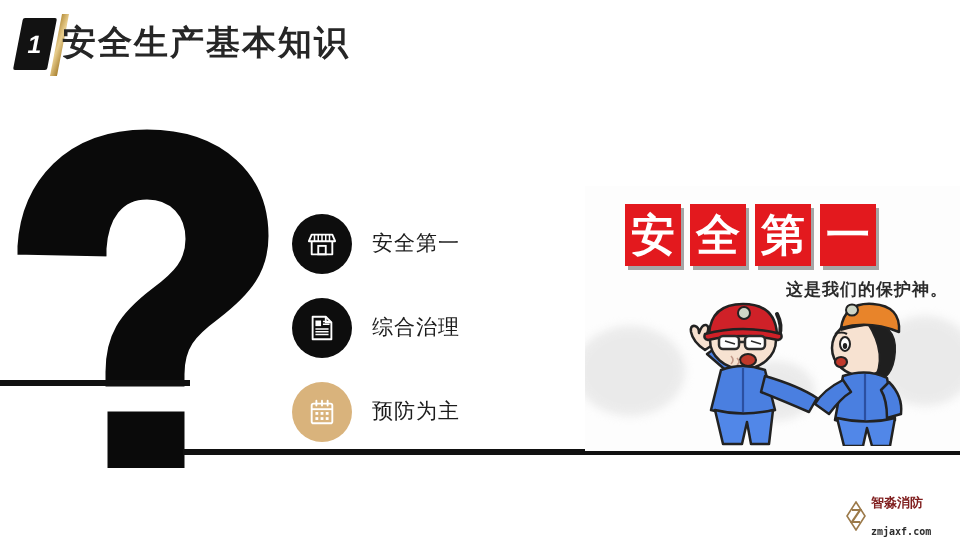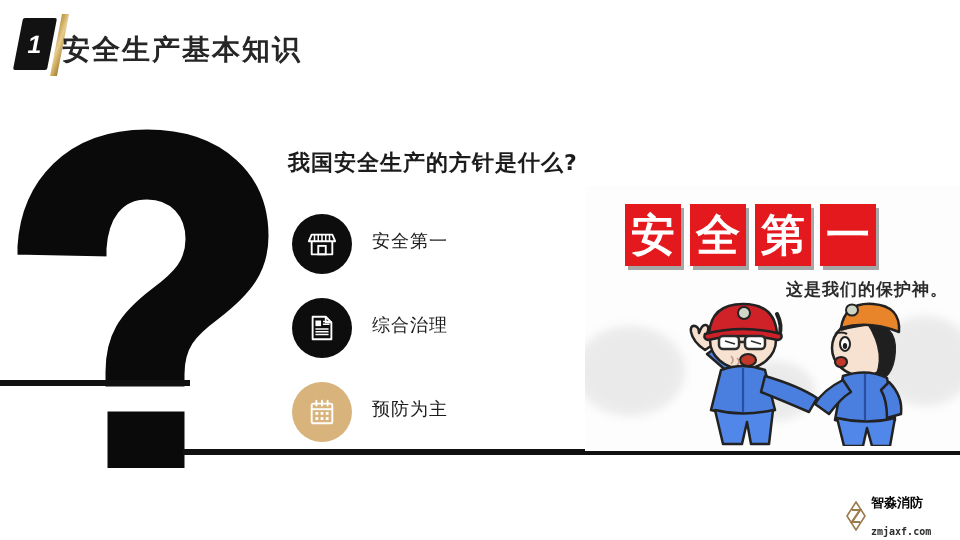--- a/index.html
+++ b/index.html
@@ -28,22 +28,22 @@
     font-family:"Liberation Sans",sans-serif;
     transform:skewX(-11deg);
     letter-spacing:0;
   }
   .badge-slash{
     position:absolute;left:38px;top:-4px;width:7px;height:62px;
     background:linear-gradient(100deg,#b8913f 0%,#e8cd8d 45%,#a8802f 100%);
     transform:skewX(-11deg);
   }
   .header-title{
-    position:absolute;left:62px;top:30px;
-    font-size:28px;font-weight:700;color:#262626;
+    position:absolute;left:62px;top:22px;
+    font-size:34px;font-weight:700;color:#262626;
     letter-spacing:2px;line-height:40px;white-space:nowrap;
   }
 
   
   .qmark{position:absolute;left:-8px;top:118px;width:300px;height:350px;}
   .qmark svg{display:block;}
 
   .rule-left{
     position:absolute;left:0;top:380px;width:190px;height:6px;background:#111;
   }
@@ -62,21 +62,21 @@
   .bullets{position:absolute;left:292px;top:214px;width:260px;}
   .bullet{position:relative;height:84px;}
   .bullet-ico{
     position:absolute;left:0;top:0;width:60px;height:60px;border-radius:50%;
     display:flex;align-items:center;justify-content:center;
   }
   .bullet-ico.dark{background:#0d0d0d;}
   .bullet-ico.tan{background:#d9b37c;}
   .bullet-label{
     position:absolute;left:80px;top:15px;
-    font-size:18px;color:#1c1c1c;font-weight:400;letter-spacing:1px;
+    font-size:21px;color:#1c1c1c;font-weight:400;letter-spacing:1px;
     white-space:nowrap;
   }
 
   
   .illus{
     position:absolute;left:585px;top:186px;width:375px;height:265px;
     background:#fdfdfd;overflow:hidden;
   }
   .illus-smudge{position:absolute;border-radius:50%;background:#d9d9d9;opacity:.5;filter:blur(5px);}
   .redrow{position:absolute;left:40px;top:18px;display:flex;gap:9px;}
@@ -94,21 +94,21 @@
   }
   .illus svg.people{position:absolute;left:60px;top:110px;}
 
   
   .watermark{
     position:absolute;left:846px;top:500px;width:108px;height:32px;
     display:flex;align-items:center;gap:5px;
   }
   .wm-mark{width:20px;height:30px;flex:0 0 20px;}
   .wm-text{display:flex;flex-direction:column;line-height:1;}
-  .wm-cn{font-size:13px;font-weight:700;color:#000000;letter-spacing:0;}
+  .wm-cn{font-size:13px;font-weight:700;color:#7f1d1d;letter-spacing:0;}
   .wm-url{font-size:10px;font-weight:700;color:#2c2c2c;font-family:"DejaVu Sans Mono","Liberation Mono",monospace;margin-top:18px;}
 </style>
 </head>
 <body>
 
 <div class="slide">
 
   <div class="header">
     <div class="badge-wrap">
       <div class="badge"></div>
@@ -127,21 +127,20 @@
                  L 110 272 L 196 272 L 196 256
                  C 196 232 205 221 228 204 C 262 178 280 155 280 118
                  C 280 55 233 8 155 8 Z" fill="#0a0a0a" stroke="#ffffff" stroke-width="7"></path>
         <rect x="112" y="290" width="84" height="76" fill="#0a0a0a" stroke="#ffffff" stroke-width="7"></rect>
       </g>
     </svg>
   </div>
   <div class="rule-left"></div>
   <div class="rule-bottom"></div>
 
-  <div class="question">我国安全生产的方针是什么?</div>
 
   <div class="bullets">
 
     <div class="bullet">
       <div class="bullet-ico dark">
         <svg width="30" height="30" viewBox="0 0 32 32">
           <path d="M5 6h22l3 7H2z" fill="none" stroke="#fff" stroke-width="2" stroke-linejoin="round"></path>
           <path d="M8 6v7M12 6v7M16 6v7M20 6v7M24 6v7" stroke="#fff" stroke-width="1.6"></path>
           <path d="M5 13v14h22V13" fill="none" stroke="#fff" stroke-width="2" stroke-linejoin="round"></path>
           <rect x="12" y="18" width="8" height="9" fill="none" stroke="#fff" stroke-width="2"></rect>

